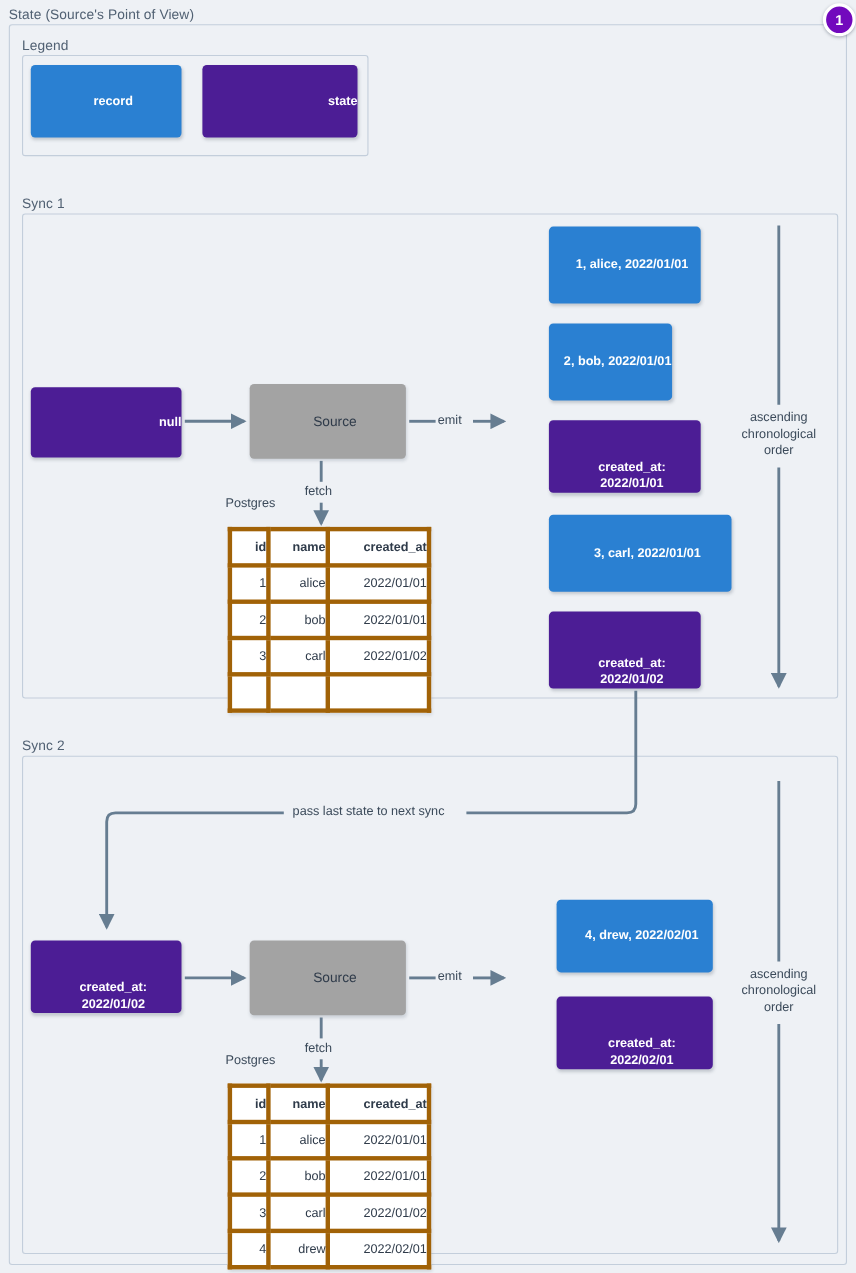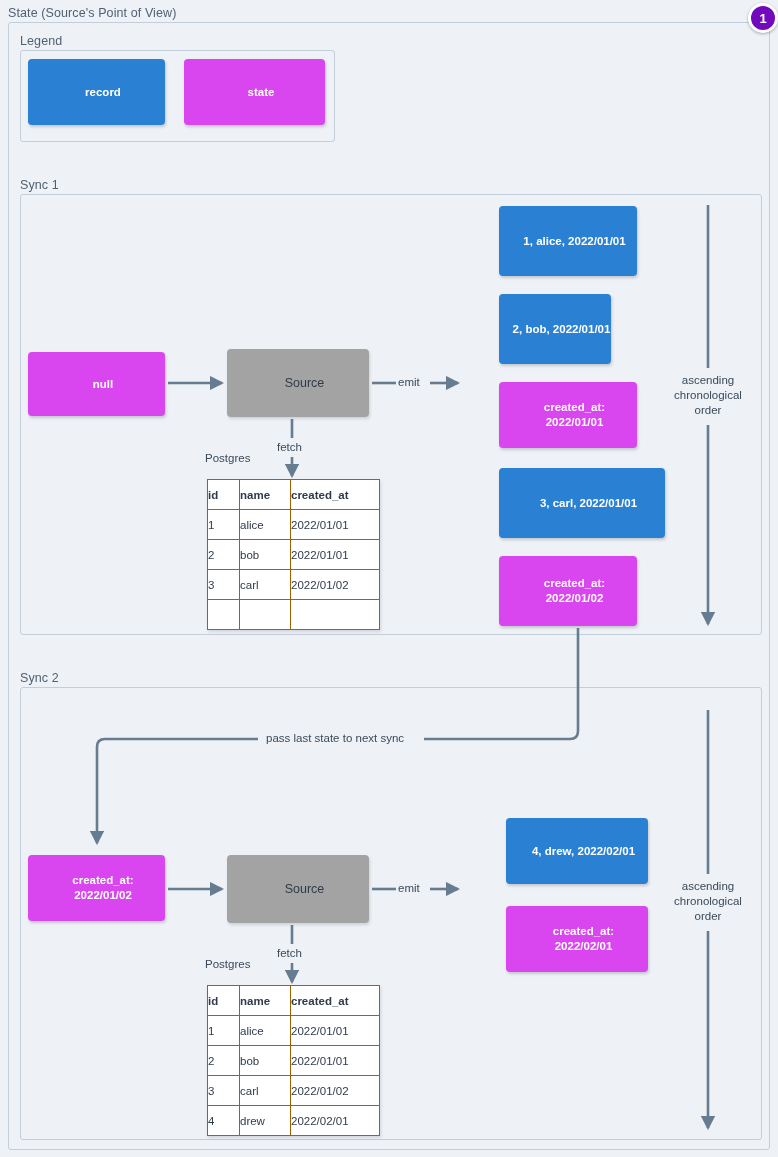--- a/index.html
+++ b/index.html
@@ -45,45 +45,46 @@
     line-height: 15px;
     box-shadow: 1px 2px 3px rgba(40,55,75,.22);
     padding-left: 13px;
   }
   .node.record {
     background: #2a80d2;
     color: #ffffff;
     font-weight: bold;
   }
   .node.state {
-    background: #d946ef;
+    background: #4c1d95;
     color: #ffffff;
     font-weight: bold;
+    justify-content: flex-end;
   }
   .node.plain {
     background: #a3a3a3;
     color: #2f3b4a;
     font-weight: normal;
     font-size: 12.5px;
     box-shadow: 1px 2px 3px rgba(40,55,75,.16);
   }
 
   
   .db-table {
     position: absolute;
     border-collapse: collapse;
     background: #ffffff;
     font-size: 11.5px;
     box-shadow: 1px 2px 3px rgba(40,55,75,.14);
   }
   .db-table th, .db-table td {
-    border: 1px solid #a16207;
+    border: 4px solid #a16207;
     padding: 0;
     height: 29px;
-    text-align: left;
+    text-align: right;
     color: #2f3b4a;
     font-weight: normal;
     vertical-align: middle;
   }
   .db-table th { font-weight: bold; }
   .db-table .c-id    { width: 31px; }
   .db-table .c-name  { width: 50px; }
   .db-table .c-date  { width: 88px; }
 
   

